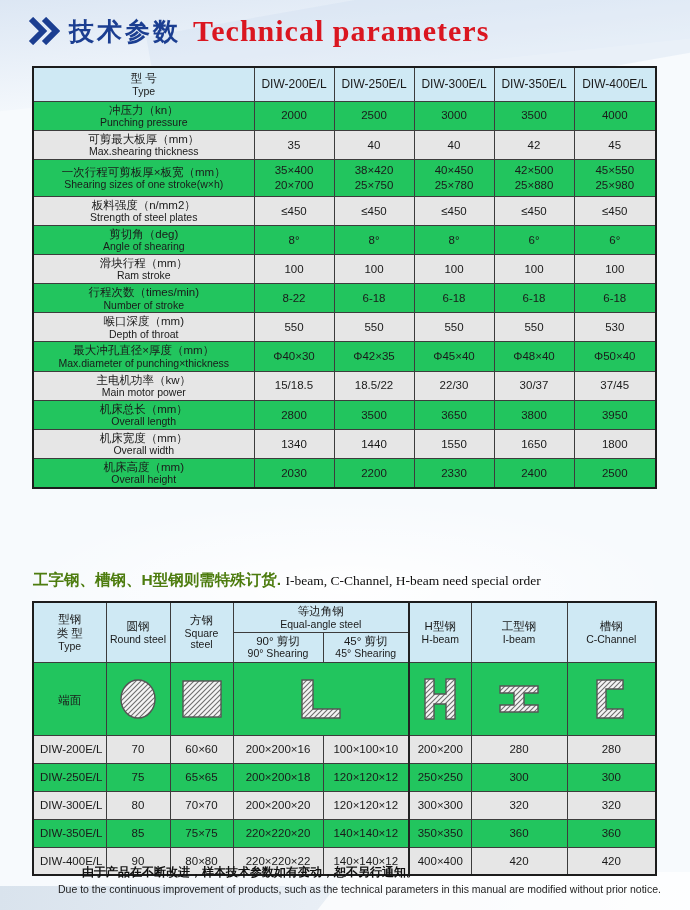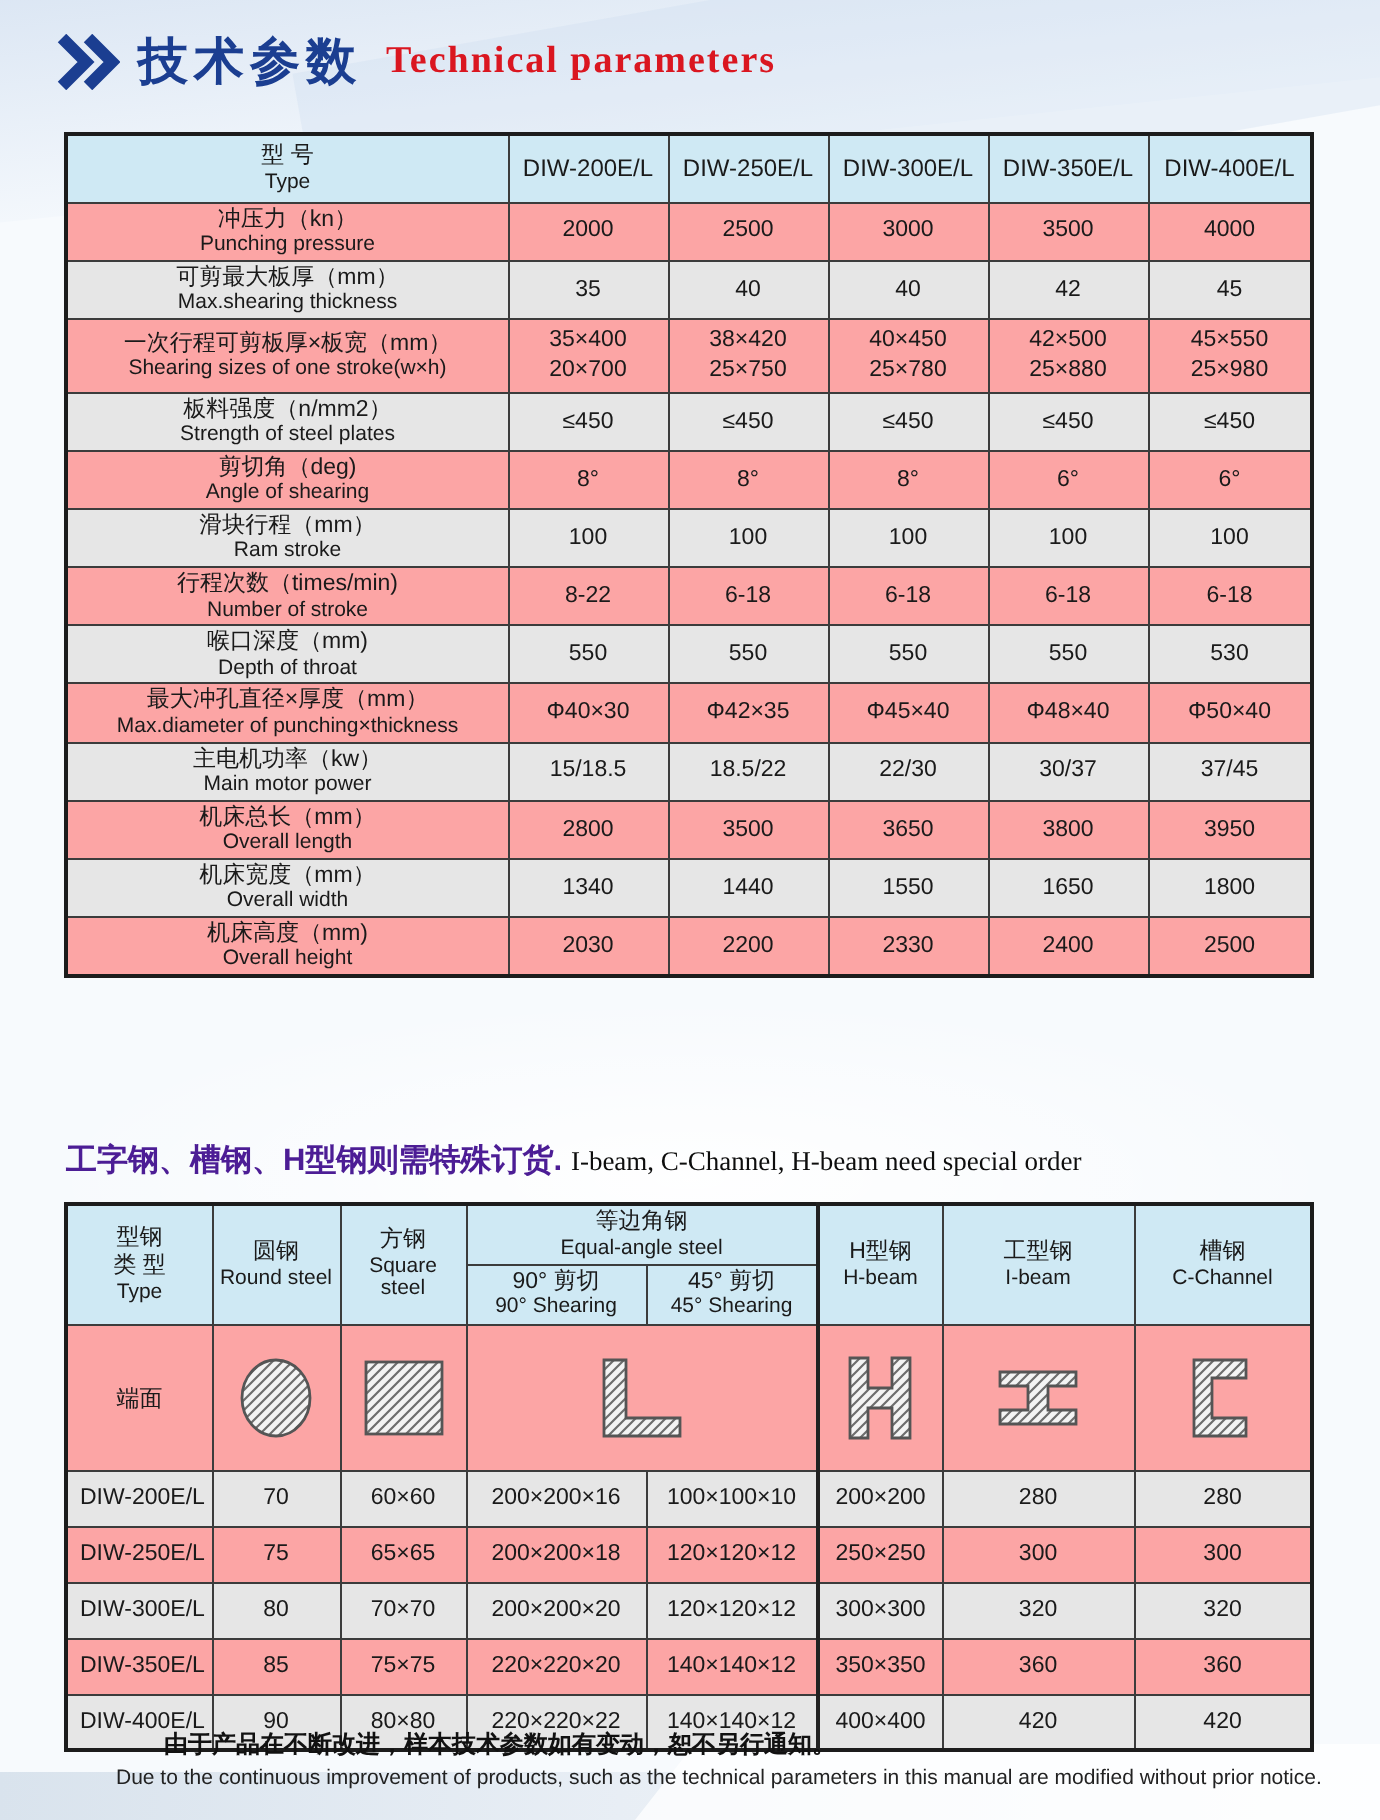--- a/index.html
+++ b/index.html
@@ -17,44 +17,44 @@
     background:radial-gradient(ellipse at center, rgba(255,255,255,.95), rgba(255,255,255,0) 72%); }
   .bg-bottom { position:absolute; bottom:0; left:0; width:690px; height:24px;
     background:linear-gradient(95deg, #d9e3ed 0%, #e8eef5 45%, #f8fbfd 100%); }
   .bg-bottom-slash { position:absolute; bottom:-6px; left:330px; width:430px; height:44px;
     background:rgba(255,255,255,.75); transform:skewX(-38deg); }
   .content { position:absolute; inset:0; z-index:2; }
 
   
   .hdr { position:absolute; top:14px; left:28px; display:flex; align-items:center;justify-content:flex-end; }
   .hdr-zh { font-size:25px; font-weight:bold; color:#1b3e91; letter-spacing:3px; margin-left:9px; }
-  .hdr-en { font-size:19px; font-weight:bold; color:#da1620;
+  .hdr-en { font-size:30px; font-weight:bold; color:#da1620;
     font-family:"Liberation Serif", serif; margin-left:12px; letter-spacing:1px; }
 
   
-  table { border-collapse:collapse; table-layout:fixed; background:#fca5a5; }
+  table { border-collapse:collapse; table-layout:fixed; background:#22c55e; }
   .t1, .t2 { position:absolute; left:32px; width:623px; border:2px solid #1c1c1c; }
   .t1 th,.t1 td,.t2 th,.t2 td { border:1px solid #3c3c3c; text-align:center; padding:1px 2px; overflow:hidden; }
   th { font-weight:normal; }
   .head-bg { background:#cfe9f4; }
   .zh { font-size:11.5px; line-height:1.25; }
   .en { font-size:10.5px; line-height:1.12; }
   .val { font-size:11.5px; white-space:pre-line; line-height:1.25; }
   .model-h { font-size:12px; }
   tr.alt td { background:#e6e6e6; }
 
   
   .t1 { top:66px; }
   .t1 tr { height:23px; }
   .t1 tr.head { height:34px; }
   .t1 tr.tall { height:37px; }
 
   
   .sec-title { position:absolute; top:570px; left:33px; white-space:nowrap; }
-  .sec-zh { font-size:15.5px; font-weight:bold; color:#4c1d95;margin-top:24px; }
+  .sec-zh { font-size:15.5px; font-weight:bold; color:#4d7c0f;margin-top:24px; }
   .sec-en { font-size:13.5px; font-family:"Liberation Serif", serif; color:#0d0d0d;text-align:center; }
 
   
   .t2 { top:601px; }
   .t2 tr.h1 { height:30px; }
   .t2 tr.h2 { height:30px; }
   .t2 tr.shapes { height:73px; }
   .t2 tr.d { height:28px; }
   .t2 td.model { text-align:left; padding-left:6px; font-size:11.5px; }
   .thick { border-left:2px solid #222 !important; }

